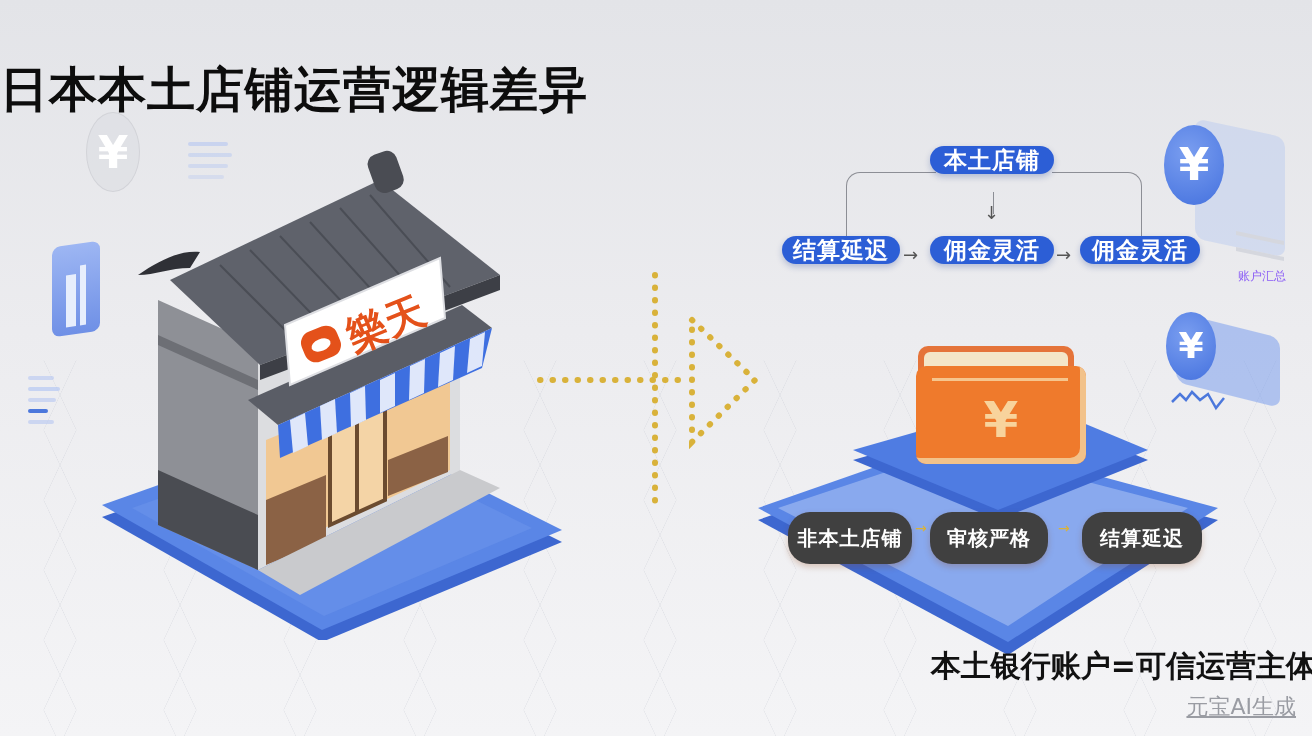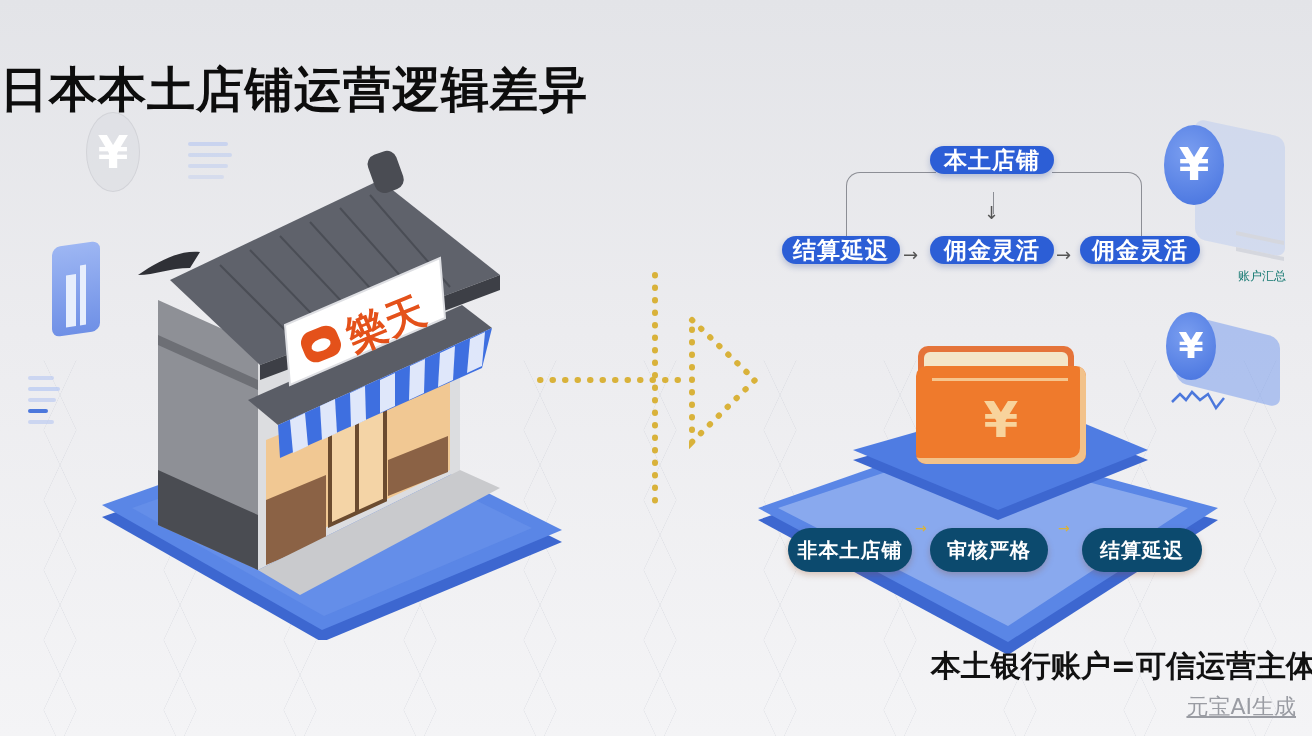--- a/index.html
+++ b/index.html
@@ -59,21 +59,21 @@
   .arrow { position: absolute; left: 530px; top: 270px; width: 250px; height: 250px; }
 
   
   .pill {
     position: absolute; height: 28px; border-radius: 21px;
     color: #fff; font-weight: 700; font-size: 23px;
     display: flex; align-items: center; justify-content: center;
     letter-spacing: 1px;
   }
   .pill.blue { background: #2c5ed6; box-shadow: 0 3px 6px rgba(20,50,140,0.25); }
-  .pill.orange { background: #0c4a6e; box-shadow: 0 3px 6px rgba(140,60,10,0.25); height: 44px; border-radius: 22px; font-size: 20px; margin-top: 16px; }
+  .pill.orange { background: #404040; box-shadow: 0 3px 6px rgba(140,60,10,0.25); height: 52px; border-radius: 22px; font-size: 20px; }
   .connector { position: absolute; border: 1.5px solid #8c8e95; }
   .arrow-glyph { position: absolute; color: #555; font-size: 18px; }
 
   
   .yen-badge {
     position: absolute; border-radius: 50%;
     background: radial-gradient(circle at 40% 35%, #7a9ef0, #4471de);
     color: #fff; font-weight: 900; text-align: center;
   }
   .fade-card { position: absolute; border-radius: 10px; background: rgba(170,192,242,0.35); }
@@ -163,21 +163,21 @@
     <line x1="10" y1="110" x2="160" y2="110"></line>
     <line x1="125" y1="5" x2="125" y2="235"></line>
     <polyline points="162,50 225,110 162,172 162,50"></polyline>
   </g>
 </svg>
 
 <div class="fade-card" style="left:1195px;top:128px;width:90px;height:120px;transform:skewY(12deg);"></div>
 <div class="yen-badge" style="left:1164px;top:125px;width:60px;height:80px;font-size:44px;line-height:80px;">¥</div>
 <div style="position:absolute;left:1236px;top:236px;width:48px;height:4px;background:#d5d7de;transform:skewY(12deg);"></div>
 <div style="position:absolute;left:1236px;top:252px;width:48px;height:4px;background:#d5d7de;transform:skewY(12deg);"></div>
-<div style="position:absolute;left:1238px;top:268px;font-size:12px;color:#0f766e;">账户汇总</div>
+<div style="position:absolute;left:1238px;top:268px;font-size:12px;color:#8b5cf6;">账户汇总</div>
 <div class="fade-card" style="left:1176px;top:325px;width:104px;height:70px;background:rgba(124,158,236,0.55);transform:skewY(14deg);"></div>
 <div class="yen-badge" style="left:1166px;top:312px;width:50px;height:68px;font-size:36px;line-height:68px;">¥</div>
 <svg style="position:absolute;left:1170px;top:388px;width:60px;height:26px;" viewBox="0 0 60 26">
   <polyline points="2,14 10,6 16,12 22,4 30,12 38,6 46,20 54,10" fill="none" stroke="#4c78dc" stroke-width="2.5"></polyline>
 </svg>
 
 <div class="connector" style="left:846px;top:172px;width:90px;height:70px;border-right:none;border-bottom:none;border-radius:14px 0 0 0;"></div>
 <div class="connector" style="left:1052px;top:172px;width:90px;height:70px;border-left:none;border-bottom:none;border-radius:0 14px 0 0;"></div>
 <div class="connector" style="left:993px;top:192px;width:0;height:22px;border-width:0 0 0 1.5px;"></div>
 <div class="arrow-glyph" style="left:984px;top:202px;">↓</div>

